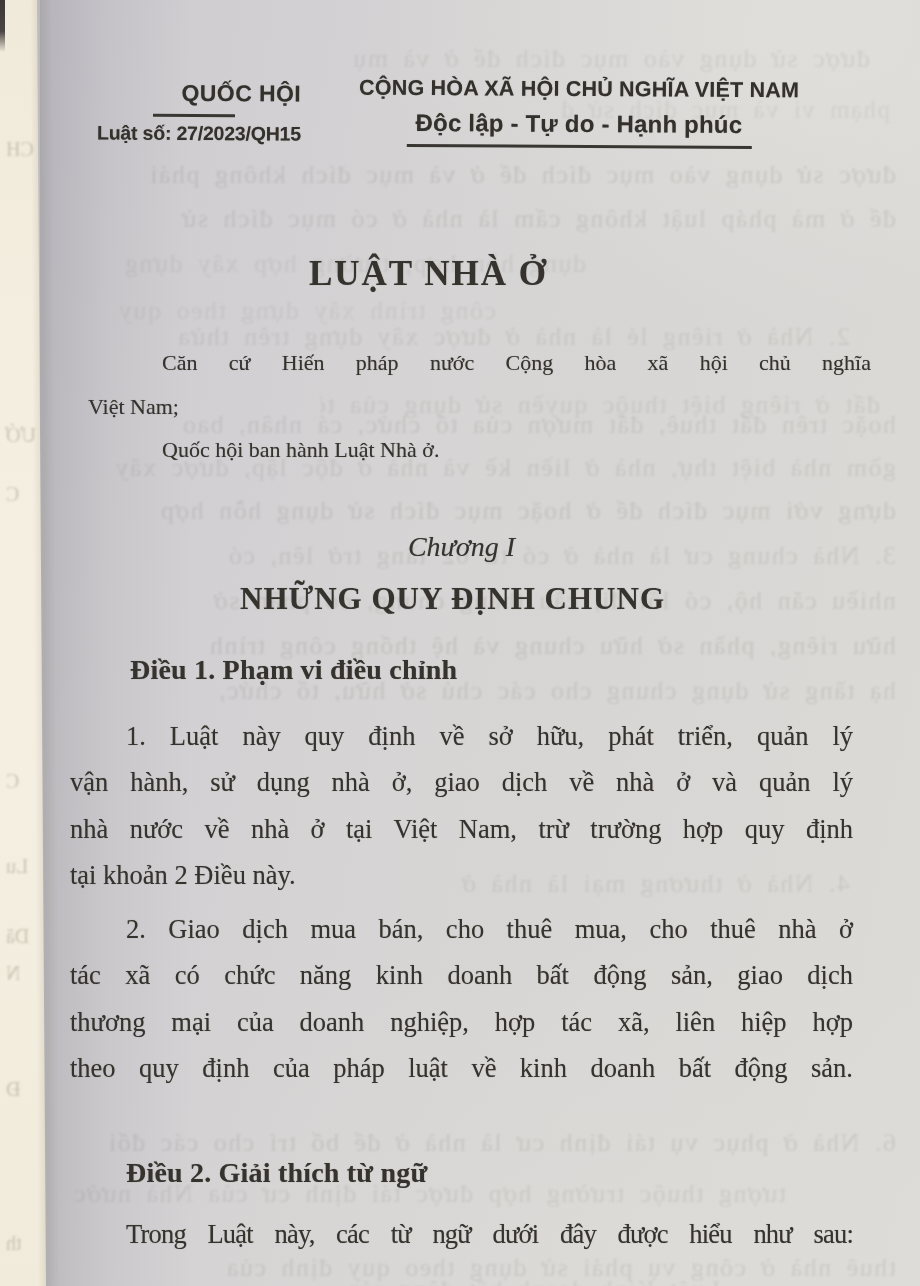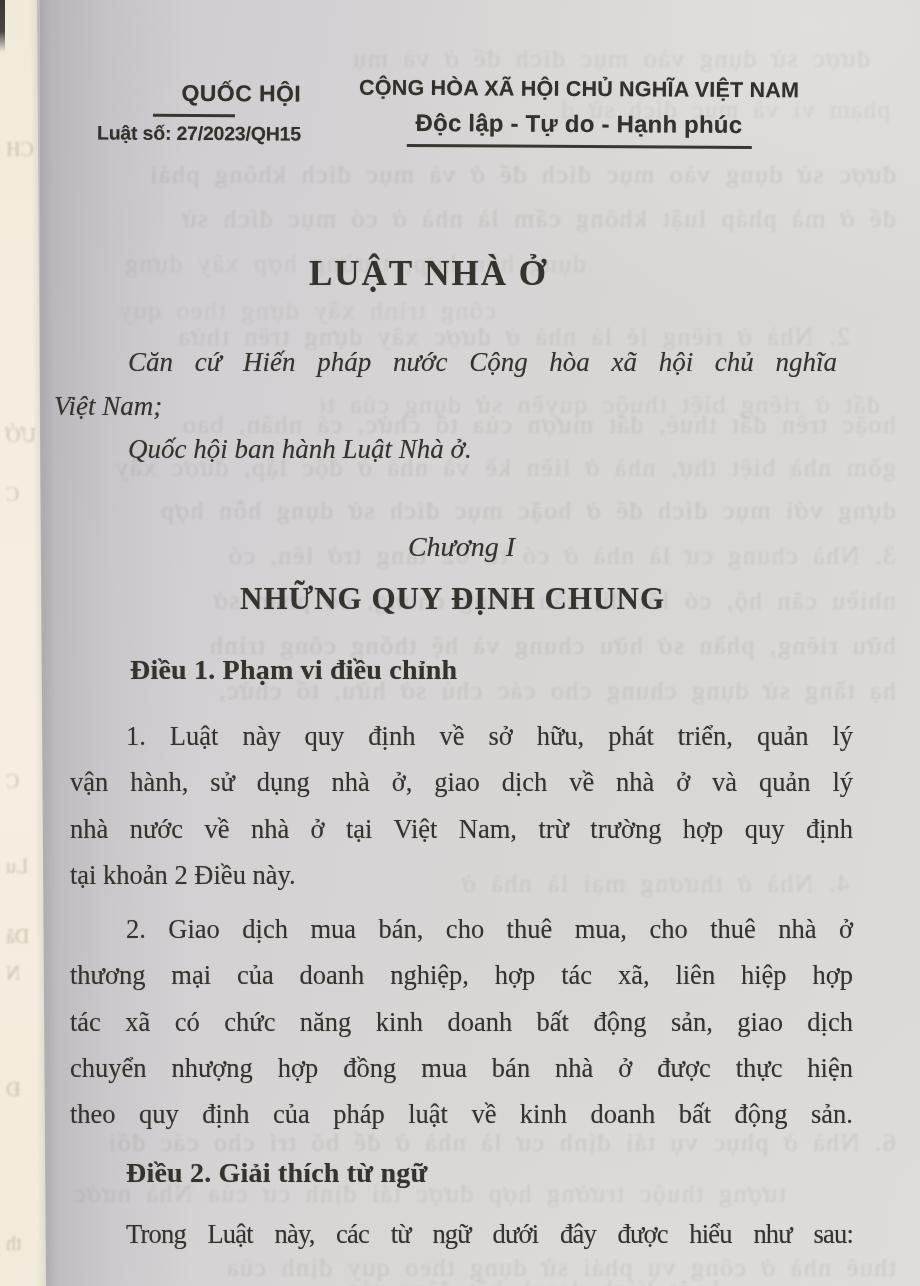--- a/index.html
+++ b/index.html
@@ -65,21 +65,21 @@
     transform:rotate(0.35deg);
   }
   .hdr-country{font-size:21.5px;letter-spacing:0.2px;}
   .hdr-motto{font-size:24px;margin-top:8px;letter-spacing:0.2px;}
   .hdr-rule2{width:345px;height:2.5px;background:#3a3733;margin:7px auto 0;}
   
   .law-title{
     position:absolute;left:70px;top:254px;width:783px;text-align:center;
     font-size:35px;font-weight:bold;letter-spacing:2px;transform:translateX(-33px);
   }
-  .preamble{position:absolute;left:54px;top:341px;width:783px;font-style:italic;font-size:27px;line-height:43.5px;}
+  .preamble{position:absolute;left:88px;top:341px;width:783px;font-size:22px;line-height:43.5px;}
   .ind74{text-indent:74px;}
   .ind56{text-indent:56px;margin-top:8px;}
   .jl{text-align:justify;text-align-last:justify;}
   .chapter-label{position:absolute;left:70px;top:531px;width:783px;text-align:center;font-style:italic;font-size:28px;}
   .chapter-title{position:absolute;left:70px;top:581px;width:783px;text-align:center;font-weight:bold;font-size:31px;letter-spacing:1px;transform:translateX(-9px);}
   .art-heading{position:absolute;font-weight:bold;font-size:28px;letter-spacing:0.2px;}
   .art1-heading{left:130px;top:654px;}
   .art2-heading{left:126px;top:1157px;}
   .body-block{position:absolute;left:70px;top:705px;width:783px;font-size:26.5px;line-height:46.3px;}
   .art2-intro{
@@ -156,23 +156,22 @@
     <div class="chapter-title">NHỮNG QUY ĐỊNH CHUNG</div>
 
     <div class="art-heading art1-heading">Điều 1. Phạm vi điều chỉnh</div>
 
     <div class="body-block">
       <div class="ind56 jl">1. Luật này quy định về sở hữu, phát triển, quản lý</div>
       <div class="jl">vận hành, sử dụng nhà ở, giao dịch về nhà ở và quản lý</div>
       <div class="jl">nhà nước về nhà ở tại Việt Nam, trừ trường hợp quy định</div>
       <div>tại khoản 2 Điều này.</div>
       <div class="ind56 jl">2. Giao dịch mua bán, cho thuê mua, cho thuê nhà ở</div>
+      <div class="jl">tác xã có chức năng kinh doanh bất động sản, giao dịch</div>
       <div class="jl">thương mại của doanh nghiệp, hợp tác xã, liên hiệp hợp</div>
-      <div class="jl">tác xã có chức năng kinh doanh bất động sản, giao dịch</div>
-      <div class="jl">chuyển nhượng hợp đồng mua bán nhà ở được thực hiện</div>
       <div class="jl">theo quy định của pháp luật về kinh doanh bất động sản.</div>
     </div>
 
     <div class="art-heading art2-heading">Điều 2. Giải thích từ ngữ</div>
     <div class="art2-intro ind56 jl">Trong Luật này, các từ ngữ dưới đây được hiểu như sau:</div>
 
   </div>
 </div>
 
 </body></html>

